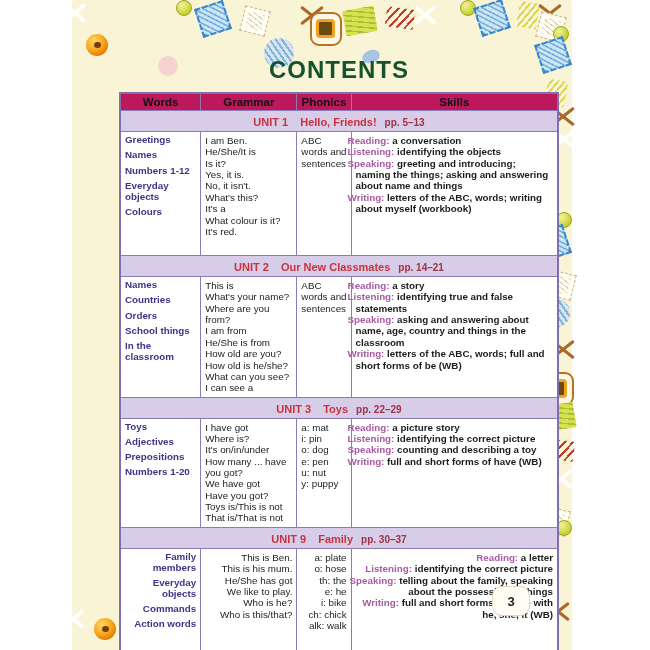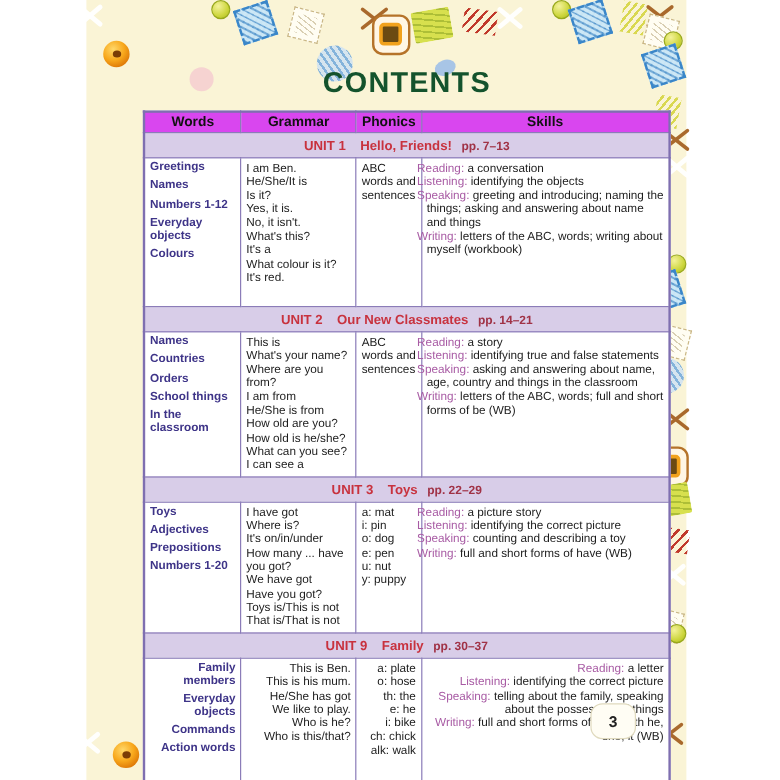--- a/index.html
+++ b/index.html
@@ -20,37 +20,37 @@
   table.contents{
     position:absolute;left:119px;top:92px;width:440px;z-index:2;
     border-collapse:collapse;background:#ffffff;
     border:2px solid #7f6fb0;
   }
   table.contents th, table.contents td{
     border:1px solid #8b7cb8;
   }
   table.contents th{
     font-size:11.5px;font-weight:bold;color:#111;padding:2px 2px;
-    background:#d946ef;
+    background:#be185d;
   }
   tr.band td{
     background:#d8cde8;text-align:center;padding:1px 2px;
     white-space:nowrap;
   }
   .band .u-label{color:#c8323e;font-weight:bold;font-size:11px;}
   .band .u-title{color:#c8323e;font-weight:bold;font-size:11px;margin-left:12px;}
   .band .u-pages{color:#a03246;font-weight:bold;font-size:10px;margin-left:8px;}
   td.cell{
     vertical-align:top;padding:3px 4px;font-size:9.8px;line-height:1.16;
     color:#1c1c1c;background:#ffffff;
   }
   .word-item{color:#3e3488;font-weight:bold;margin-bottom:4.5px;line-height:1.1;}
   .gram-line{margin:0;}
   .phon-line{white-space:nowrap;margin:0;}
-  .skill{padding-left:0;text-indent:-8px;margin:0;}
+  .skill{padding-left:0;text-indent:-8px;margin:0;font-weight:bold;}
   .skill .lbl{color:#a85ba4;}
   .page-num{
     position:absolute;left:492px;top:586px;width:36px;height:28px;z-index:3;
     background:#fffdf4;border:1.5px solid #dfd9bd;border-radius:10px;
     display:flex;align-items:center;justify-content:center;
     font-size:13px;font-weight:bold;color:#222;
   }
   
   .decor{position:absolute;z-index:1;}
   .d-orange-ball{width:22px;height:22px;border-radius:50%;
@@ -107,21 +107,21 @@
   <thead>
     <tr>
       <th>Words</th>
       <th>Grammar</th>
       <th>Phonics</th>
       <th>Skills</th>
     </tr>
   </thead>
   <tbody id="contents-tbody">
       <tr class="band">
-        <td colspan="4"><span class="u-label">UNIT 1</span><span class="u-title">Hello, Friends!</span><span class="u-pages">pp. 7–13</span></td>
+        <td colspan="4"><span class="u-label">UNIT 1</span><span class="u-title">Hello, Friends!</span><span class="u-pages">pp. 5–13</span></td>
       </tr>
       <tr class="content-row" style="height: 124px;">
         <td class="cell">
           <div class="word-item">Greetings</div>
           <div class="word-item">Names</div>
           <div class="word-item">Numbers 1-12</div>
           <div class="word-item">Everyday objects</div>
           <div class="word-item">Colours</div>
         </td>
         <td class="cell">

